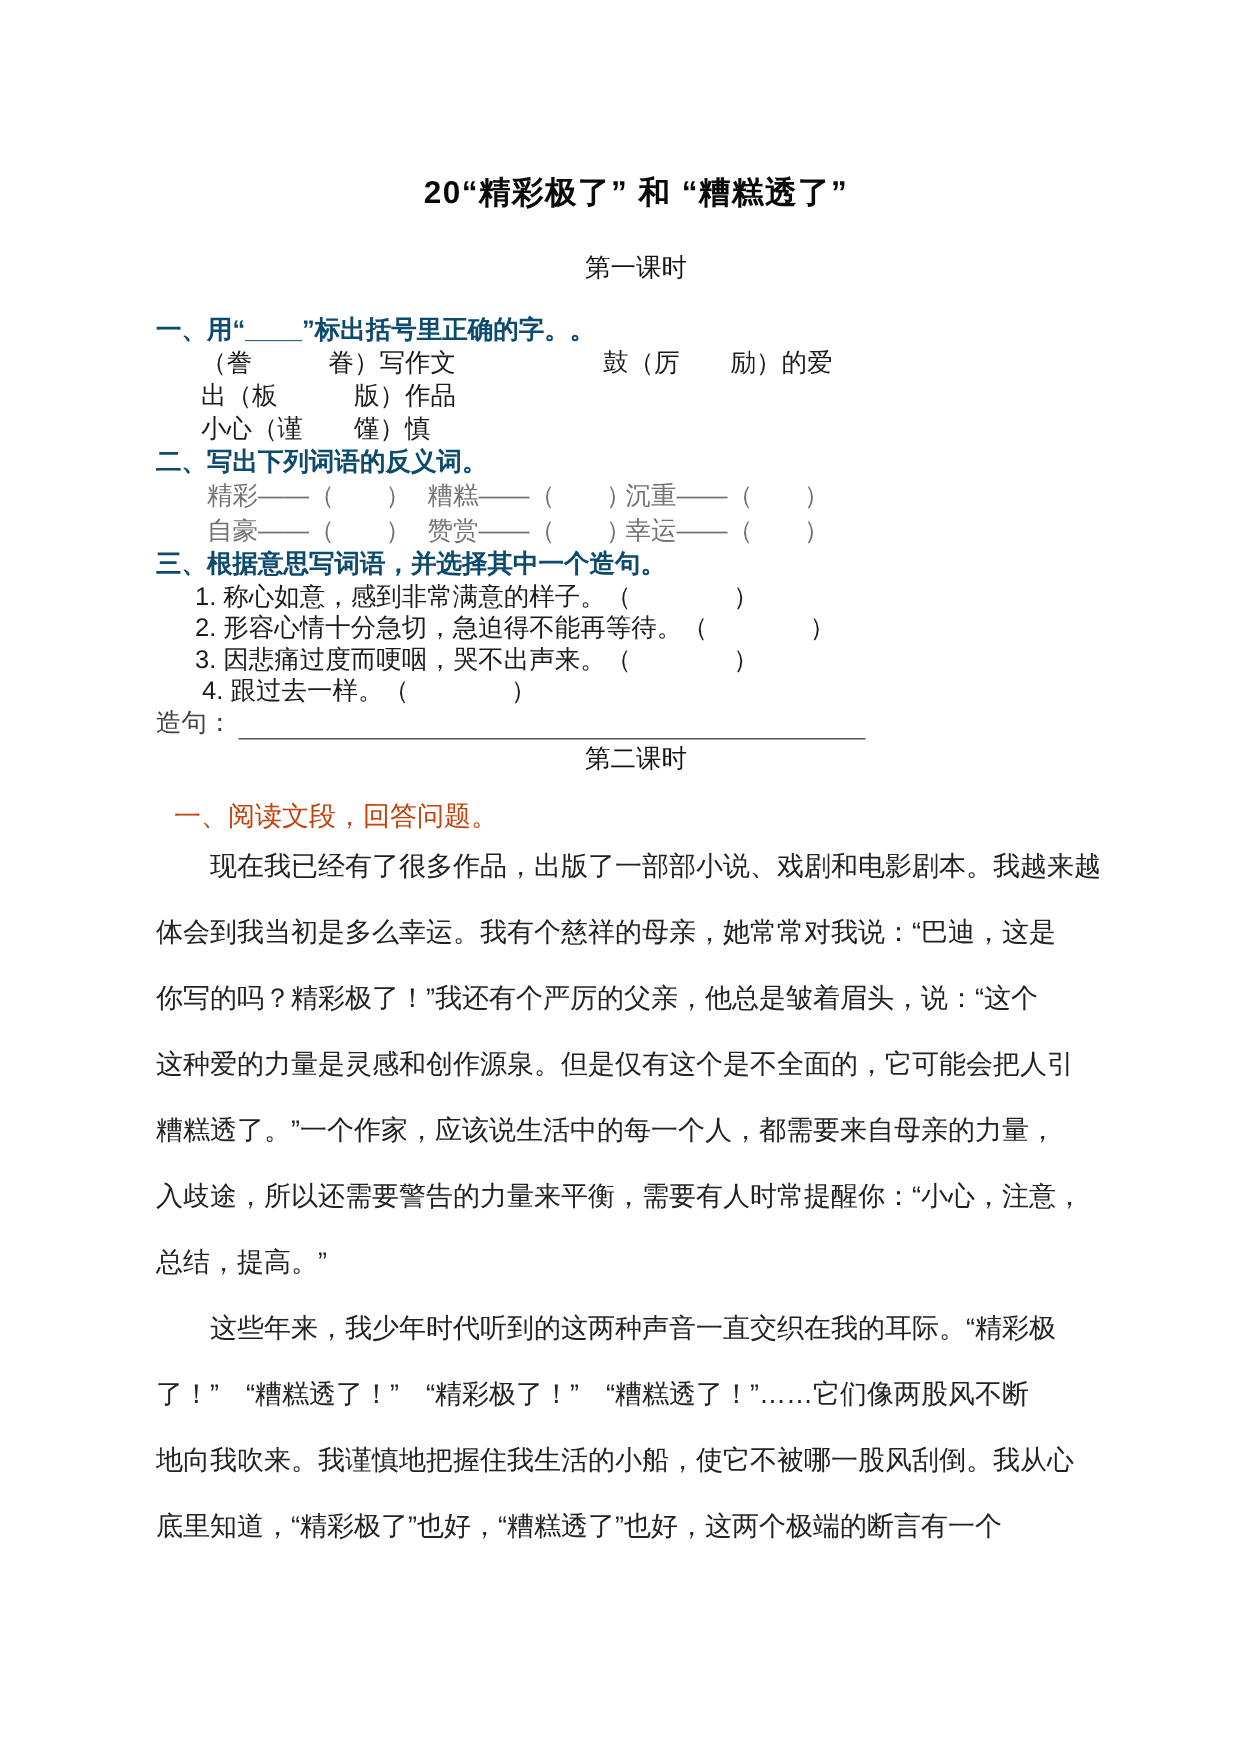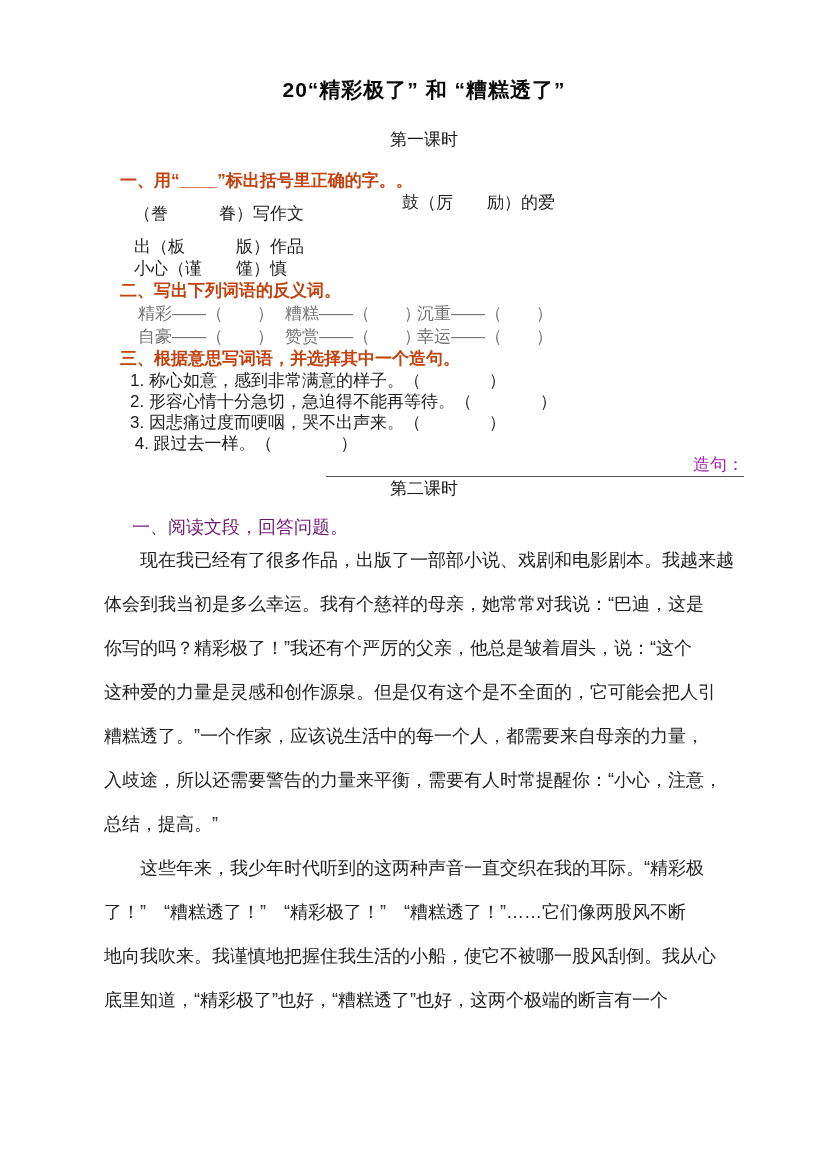--- a/index.html
+++ b/index.html
@@ -1,44 +1,44 @@
 <!DOCTYPE html>
 <html><head>
 <meta charset="utf-8">
 <style>
   html, body { margin:0; padding:0; }
   body {
     width:826px; height:1169px; background:#ffffff; overflow:hidden;
     font-family:"Liberation Sans","DejaVu Sans",sans-serif; color:#111;
   }
-  .page { width:640px; margin-left:104px; padding-top:77px; }
+  .page { width:640px; margin-left:104px; padding-top:116px; }
   .doc-title {
     margin:0; text-align:center; font-size:21px; font-weight:600;
     line-height:26px; letter-spacing:1px; white-space:pre; color:#0a0a0a;
   }
   .session-heading {
     text-align:center; font-size:17px; line-height:22px; white-space:pre; color:#151515;
   }
   .sh-1 { margin-top:26px; }
   .sh-2 { margin-top:2px; }
   .sec-title {
-    font-weight:bold; font-size:17px; line-height:22px; margin-left:16px;
-    white-space:pre; margin-top:19px; color:#c2410c;
+    font-weight:bold; font-size:17px; line-height:22px; margin-left:0;
+    white-space:pre; margin-top:19px; color:#0c4a6e;
   }
   .sec-title.tight { margin-top:0; }
   .pair-row { display:flex; margin-left:30px; font-size:17px; line-height:22px; white-space:pre; color:#1c1c1c; }
-  .pair-left { width:268px;margin-top:11px; }
+  .pair-left { width:268px; }
   .ant-row {
     display:grid; grid-template-columns:147px 132px auto; margin-left:34px;
     font-size:17px; line-height:23px; white-space:pre; color:#737373;
   }
   .mean-item { margin-left:26px; font-size:17px; line-height:21px; white-space:pre; color:#1c1c1c; }
-  .zaoju-row { display:flex; align-items:flex-end; font-size:17px; line-height:22px; height:22px; color:#a21caf;flex-direction:column; }
+  .zaoju-row { display:flex; align-items:flex-end; font-size:17px; line-height:22px; height:22px; color:#404040; }
   .zaoju-line { display:inline-block; width:418px; height:18px; border-bottom:1.5px solid #555; margin-left:4px; }
-  .sec-light { font-size:18px; line-height:22px; margin-left:28px; margin-top:16px; white-space:pre; color:#701a75; }
+  .sec-light { font-size:18px; line-height:22px; margin-left:12px; margin-top:16px; white-space:pre; color:#c2410c; }
   .passage { margin-top:0; }
   .passage-line { font-size:18px; line-height:44px; white-space:pre; color:#222; }
 </style>
 </head>
 <body>
 
 <div class="page">
 
   <h1 class="doc-title">20“精彩极了” 和 “糟糕透了”</h1>
 

